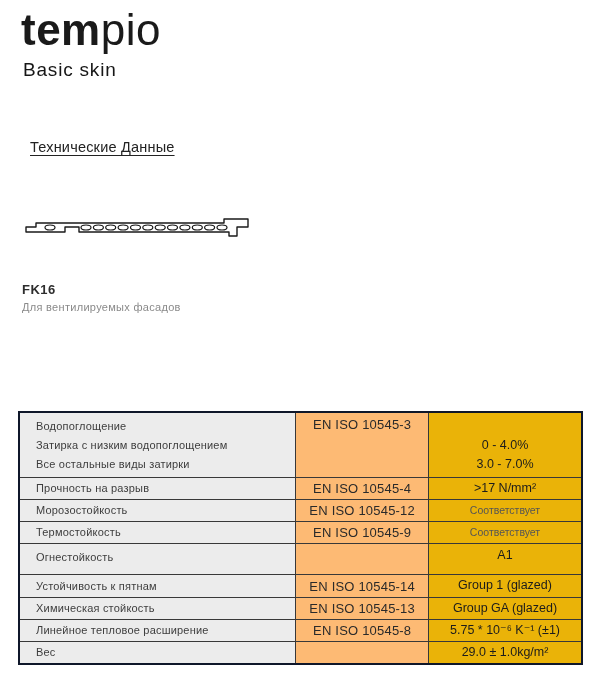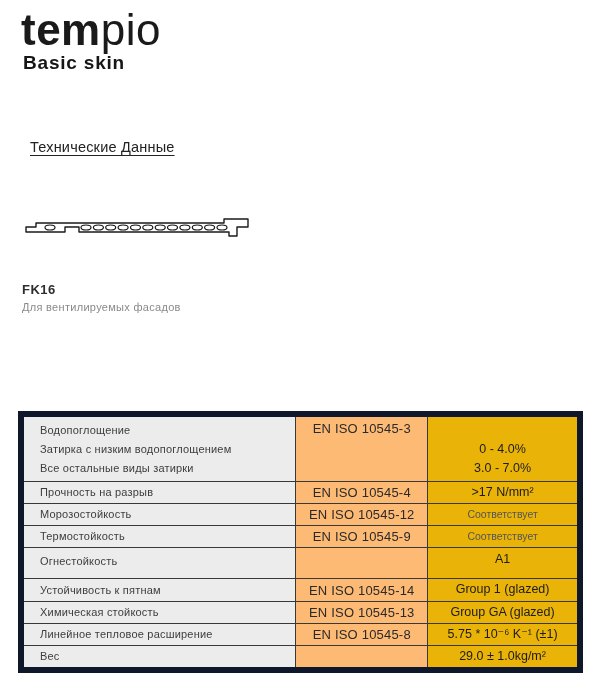--- a/index.html
+++ b/index.html
@@ -10,21 +10,21 @@
     color: #1f1f1f;
     position: relative;
     overflow: hidden;
   }
   .page { position: absolute; inset: 0; background: #fff; }
 
   
   .logo { position: absolute; left: 21px; top: 6px; font-size: 44px; line-height: 48px; letter-spacing: 0.5px; color: #1a1a1a; white-space: nowrap; }
   .logo-bold  { font-weight: 800; }
   .logo-light { font-weight: 300; text-align: right; }
-  .subtitle { position: absolute; left: 23px; top: 52px; font-size: 19px; font-weight: 700; letter-spacing: 0.8px; color: #161616; }
+  .subtitle { position: absolute; left: 23px; top: 59px; font-size: 19px; font-weight: 400; letter-spacing: 0.8px; color: #161616; }
 
   
   .section-heading {
     position: absolute; left: 30px; top: 139px;
     font-size: 14.5px; font-weight: 400; color: #222;
     text-decoration: underline; text-underline-offset: 3px;
     letter-spacing: 0.2px;
   }
 
   
@@ -32,21 +32,21 @@
   .profile-figure svg { display: block; width: 100%; height: 100%; }
 
   
   .product-code { position: absolute; left: 22px; top: 282px; font-size: 13px; font-weight: 600; letter-spacing: 0.5px; color: #2e2e2e; }
   .product-desc { position: absolute; left: 22px; top: 301px; font-size: 11px; letter-spacing: 0.3px; color: #8a8a8a; }
 
   
   .spec-table {
     position: absolute; left: 18px; top: 411px; width: 565px;
     border-collapse: collapse; table-layout: fixed;
-    border: 6px solid #0f172a;
+    border: 2px solid #0f172a;
     padding-left: 29px;
   }
   .spec-table td {
     border: 1px solid #383838;
     vertical-align: middle;
     height: 19px;
     padding: 1px 4px;
   }
   .col-property { width: 267px; background: #ececec; font-size: 11px; color: #3d3d3d; text-align: left; padding-left: 16px !important; letter-spacing: 0.2px; }
   .col-standard { width: 128px; background: #fdba74; font-size: 13px; color: #2a2a2a; text-align: center; letter-spacing: 0.2px; }

